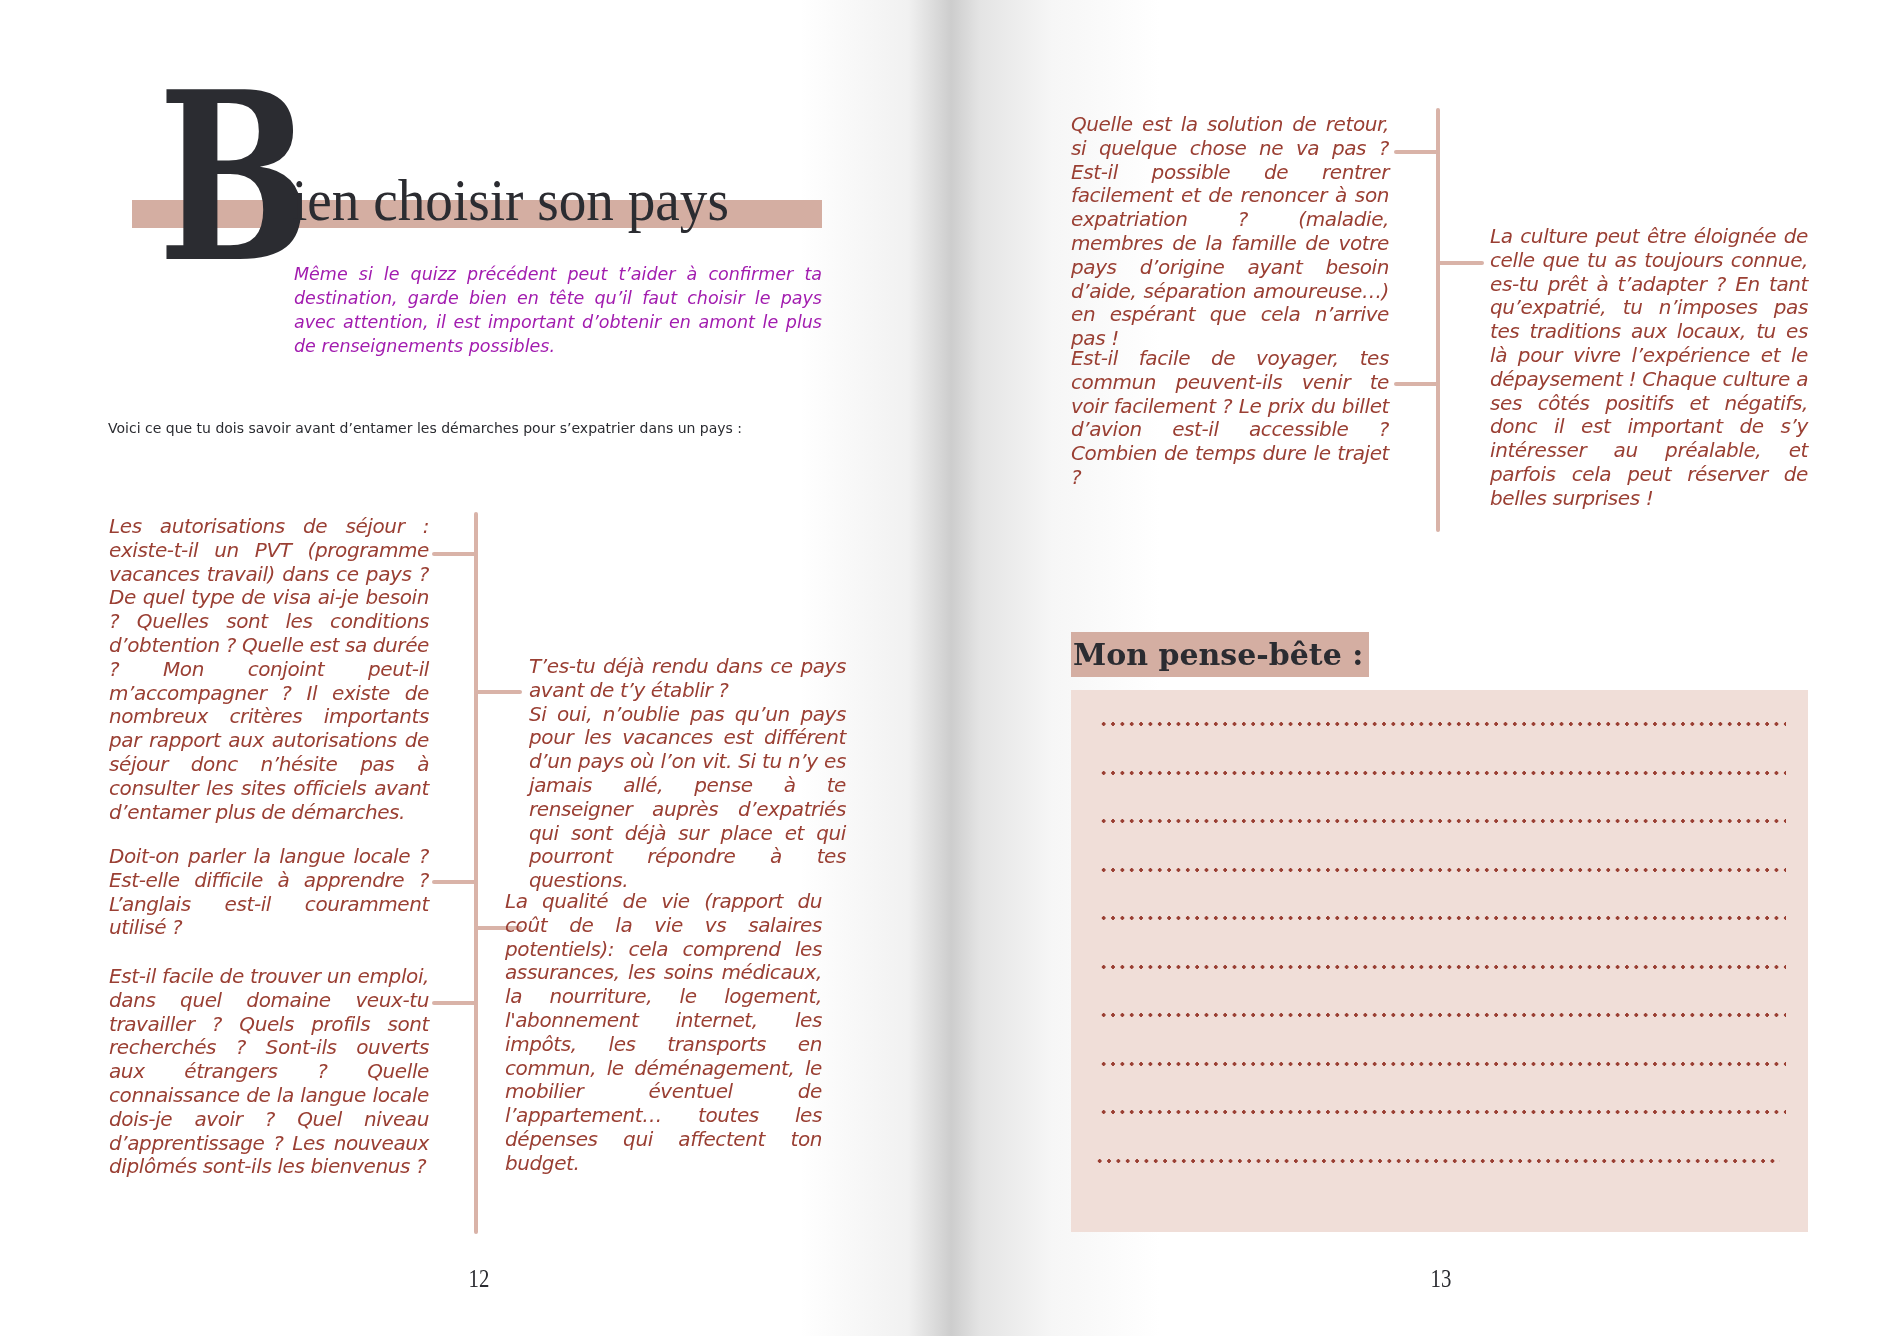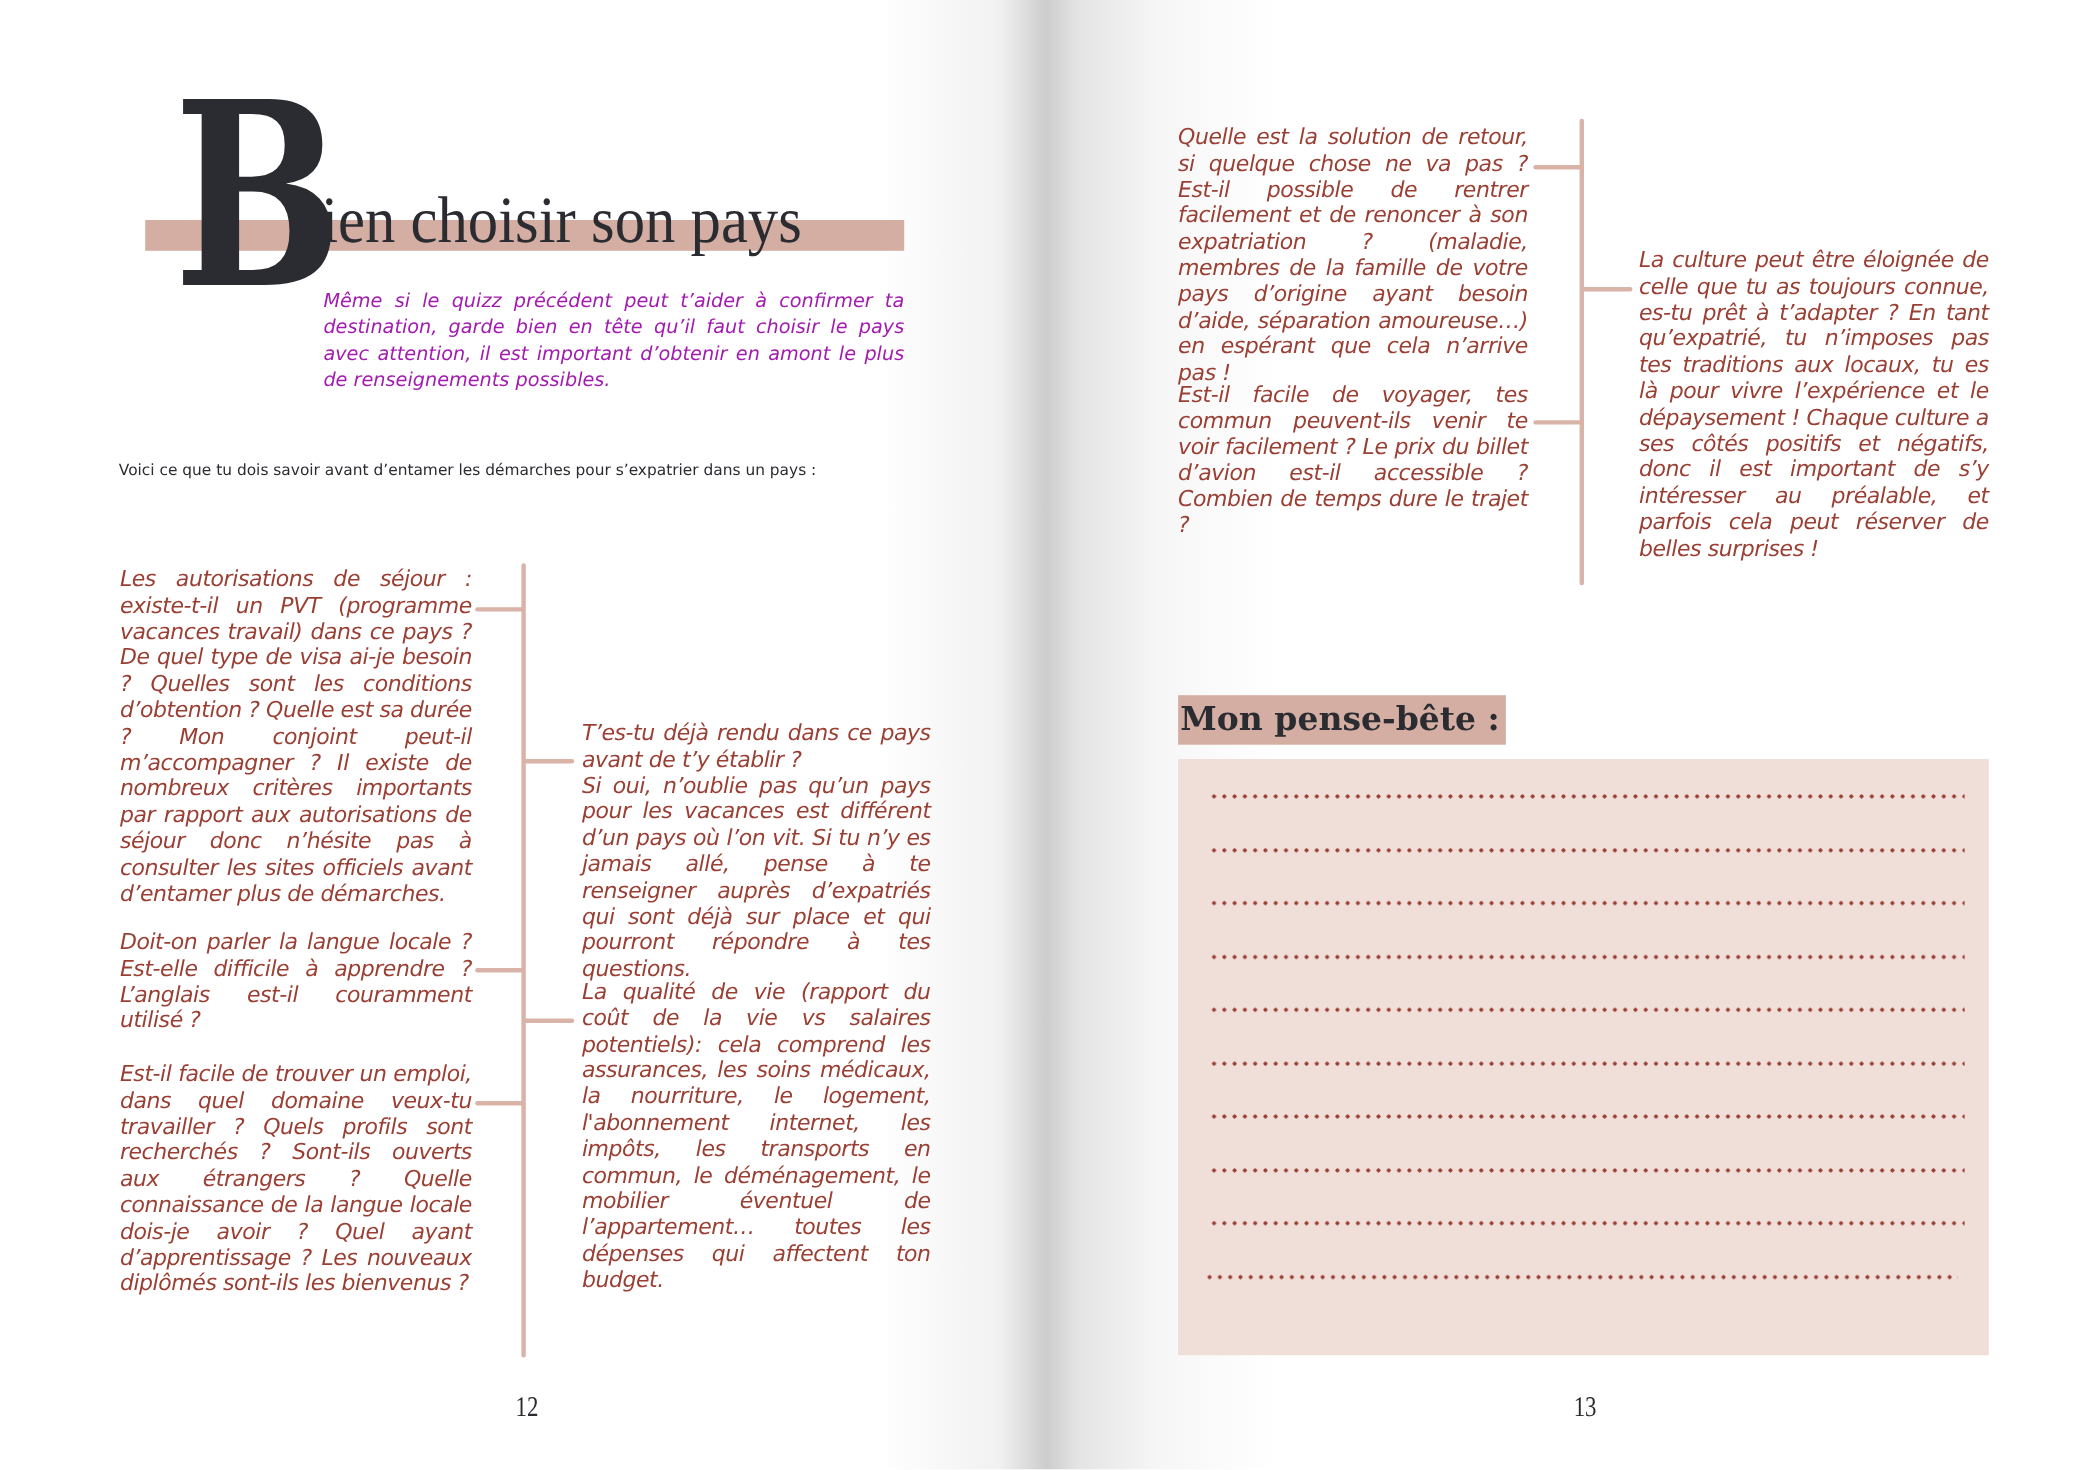--- a/index.html
+++ b/index.html
@@ -37,28 +37,28 @@
 
   <div class="abs vline" style="left:474px; top:512px; height:722px;"></div>
 
   <div class="abs hstub" style="left:432px; top:552px; width:44px;"></div>
   <div class="abs item" style="left:109px; top:515px; width:320px;">Les autorisations de séjour : existe-t-il un PVT (programme vacances travail) dans ce pays ? De quel type de visa ai-je besoin ? Quelles sont les conditions d’obtention ? Quelle est sa durée ? Mon conjoint peut-il m’accompagner ? Il existe de nombreux critères importants par rapport aux autorisations de séjour donc n’hésite pas à consulter les sites officiels avant d’entamer plus de démarches.</div>
 
   <div class="abs hstub" style="left:432px; top:880px; width:44px;"></div>
   <div class="abs item" style="left:109px; top:845px; width:320px;">Doit-on parler la langue locale ? Est-elle difficile à apprendre ? L’anglais est-il couramment utilisé ?</div>
 
   <div class="abs hstub" style="left:432px; top:1001px; width:44px;"></div>
-  <div class="abs item" style="left:109px; top:965px; width:320px;">Est-il facile de trouver un emploi, dans quel domaine veux-tu travailler ? Quels profils sont recherchés ? Sont-ils ouverts aux étrangers ? Quelle connaissance de la langue locale dois-je avoir ? Quel ayant d’apprentissage ? Les nouveaux diplômés sont-ils les bienvenus ?</div>
+  <div class="abs item" style="left:109px; top:965px; width:320px;">Est-il facile de trouver un emploi, dans quel domaine veux-tu travailler ? Quels profils sont recherchés ? Sont-ils ouverts aux étrangers ? Quelle connaissance de la langue locale dois-je avoir ? Quel niveau d’apprentissage ? Les nouveaux diplômés sont-ils les bienvenus ?</div>
 
   <div class="abs hstub" style="left:476px; top:690px; width:46px;"></div>
   <div class="abs item" style="left:529px; top:655px; width:317px; white-space:pre-line;">T’es-tu déjà rendu dans ce pays avant de t’y établir ?
 Si oui, n’oublie pas qu’un pays pour les vacances est différent d’un pays où l’on vit. Si tu n’y es jamais allé, pense à te renseigner auprès d’expatriés qui sont déjà sur place et qui pourront répondre à tes questions.</div>
 
   <div class="abs hstub" style="left:476px; top:926px; width:46px;"></div>
-  <div class="abs item" style="left:529px; top:890px; width:317px;">La qualité de vie (rapport du coût de la vie vs salaires potentiels): cela comprend les assurances, les soins médicaux, la nourriture, le logement, l'abonnement internet, les impôts, les transports en commun, le déménagement, le mobilier éventuel de l’appartement… toutes les dépenses qui affectent ton budget.</div>
+  <div class="abs item" style="left:505px; top:890px; width:317px;">La qualité de vie (rapport du coût de la vie vs salaires potentiels): cela comprend les assurances, les soins médicaux, la nourriture, le logement, l'abonnement internet, les impôts, les transports en commun, le déménagement, le mobilier éventuel de l’appartement… toutes les dépenses qui affectent ton budget.</div>
 
   <div class="abs pagenum" style="left:466px; top:1264px;">12</div>
 </div>
 
 <div>
   <div class="abs vline" style="left:1436px; top:108px; height:424px;"></div>
 
   <div class="abs hstub" style="left:1394px; top:150px; width:44px;"></div>
   <div class="abs item" style="left:1071px; top:113px; width:318px;">Quelle est la solution de retour, si quelque chose ne va pas ? Est-il possible de rentrer facilement et de renoncer à son expatriation ? (maladie, membres de la famille de votre pays d’origine ayant besoin d’aide, séparation amoureuse…) en espérant que cela n’arrive pas !</div>
 

